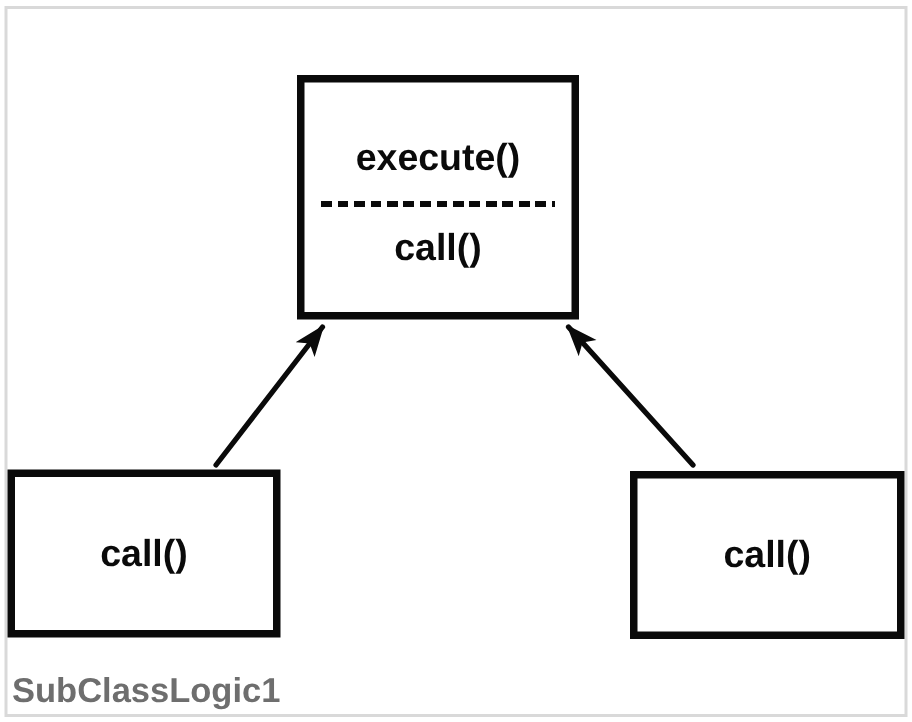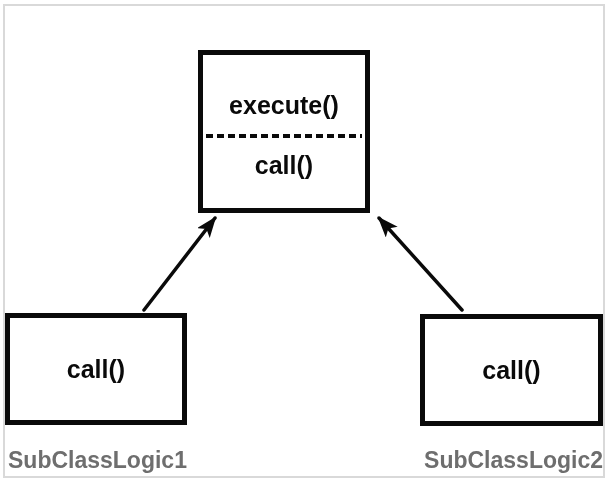--- a/index.html
+++ b/index.html
@@ -33,21 +33,21 @@
   .box{
     position:absolute;
     box-sizing:border-box;
     border:5px solid var(--ink);
     background:var(--bg);
     display:flex;
     flex-direction:column;
     align-items:center;
     justify-content:center;
   }
-  .top-box{left:198px;top:50px;width:172px;height:163px;padding-top:6px;}
+  .top-box{left:198px;top:50px;width:188px;height:163px;padding-top:6px;}
   .left-box{left:5px;top:313px;width:182px;height:112px;}
   .right-box{left:420px;top:314px;width:183px;height:112px;}
   .method{
     font-size:25px;font-weight:bold;
     color:var(--ink);
     line-height:30px;
     white-space:nowrap;
   }
   .divider{
     width:156px;height:4px;
@@ -101,15 +101,14 @@
   <div class="box left-box">
     <div class="method">call()</div>
   </div>
 
   <div class="box right-box">
     <div class="method">call()</div>
   </div>
 
   <div class="sublabel left">SubClassLogic1</div>
 
-  <div class="sublabel right">SubClassLogic2</div>
 
 </div>
 
 </body></html>

